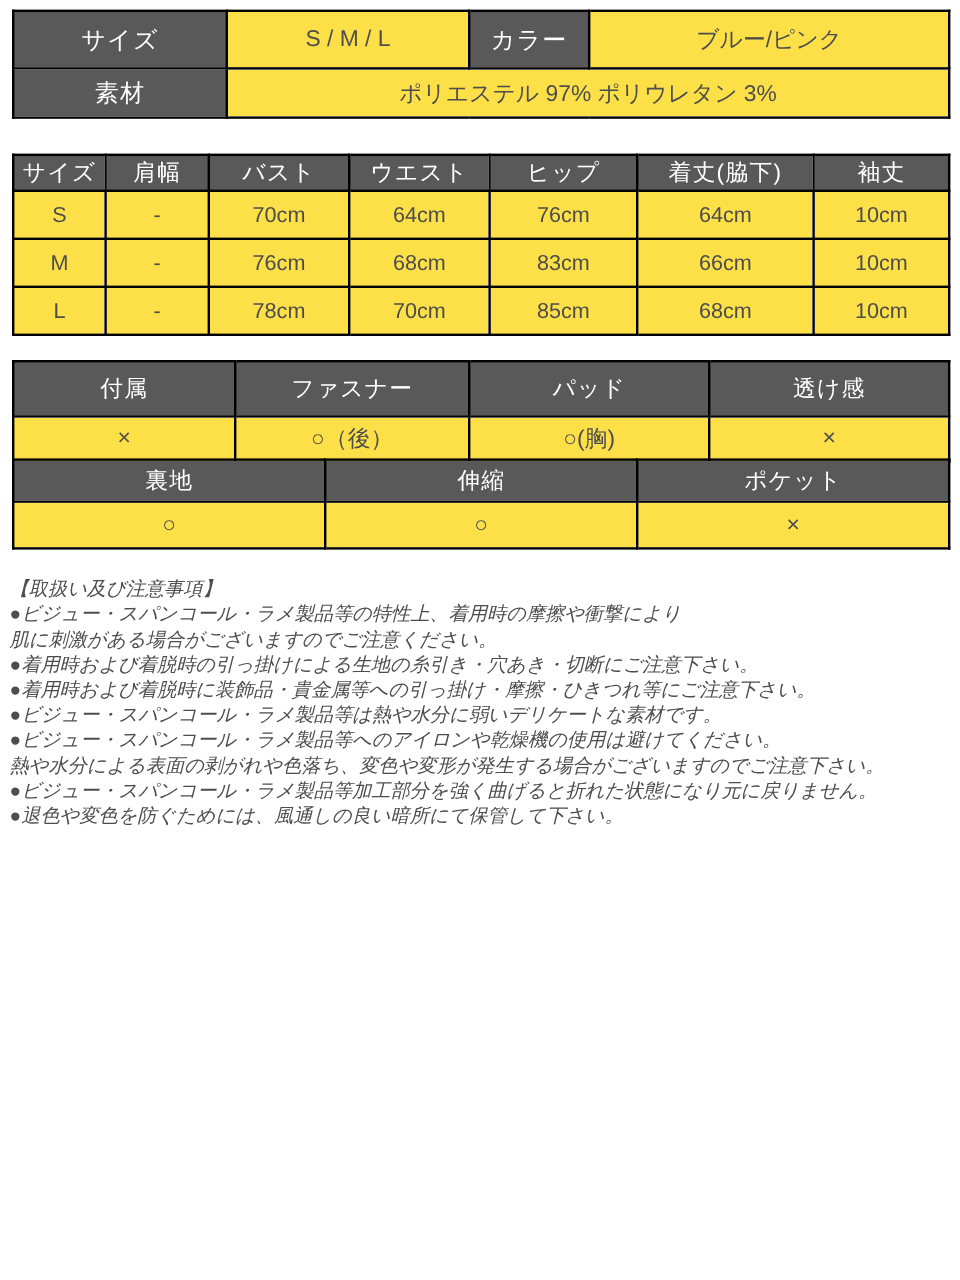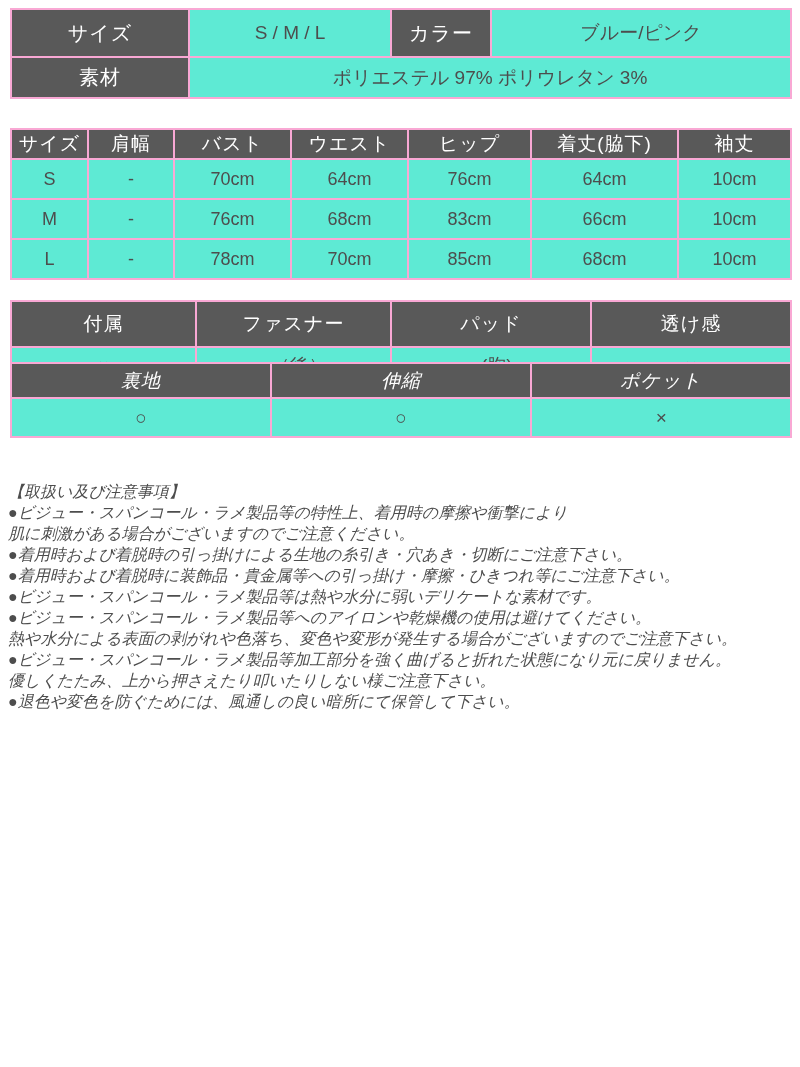--- a/index.html
+++ b/index.html
@@ -7,47 +7,47 @@
   body {
     width:800px; height:1067px; position:relative;
     font-family:"Liberation Sans","DejaVu Sans",sans-serif;
     background:#ffffff;
   }
   table {
     position:absolute; left:10px; width:780px;
     border-collapse:collapse; table-layout:fixed;
   }
   th,td {
-    border:2px solid #f9a8d4;
+    border:2px solid #000000;
     text-align:center; vertical-align:middle;
     overflow:hidden; white-space:nowrap;
   }
   th {
     background:#595959; color:#ffffff;
     font-weight:normal; letter-spacing:1px;
   }
-  td { color:#4d4d4d; background:#5eead4;margin-top:15px; }
+  td { color:#4d4d4d; background:#fde047;margin-top:15px; }
 
   
   #spec-table { top:8px; }
   #spec-table th { font-size:20px; }
   #spec-table td { font-size:19px; }
   #spec-table tr.r1 { height:48px; }
   #spec-table tr.r2 { height:41px; }
 
   
   #size-table { top:128px; }
   #size-table th { font-size:19px; }
   #size-table td { font-size:18px; }
   #size-table tr.hdr { height:30px; }
   #size-table tr.row { height:40px; }
 
   
   #features-a { top:300px; }
-  #features-b { top:362px;font-style:italic; }
+  #features-b { top:382px; }
   #features-a th, #features-b th { font-size:19px; }
   #features-a td, #features-b td { font-size:19px; }
   #features-a tr.hdr { height:46px; }
   #features-a tr.row { height:38px; }
   #features-b tr.hdr { height:35px; }
   #features-b tr.row { height:39px; }
 
   
   #care-notes {
     position:absolute; top:481px; left:8px; width:786px;
@@ -177,15 +177,14 @@
 <div id="care-notes">
   <div>【取扱い及び注意事項】</div>
   <div>●ビジュー・スパンコール・ラメ製品等の特性上、着用時の摩擦や衝撃により</div>
   <div>肌に刺激がある場合がございますのでご注意ください。</div>
   <div>●着用時および着脱時の引っ掛けによる生地の糸引き・穴あき・切断にご注意下さい。</div>
   <div>●着用時および着脱時に装飾品・貴金属等への引っ掛け・摩擦・ひきつれ等にご注意下さい。</div>
   <div>●ビジュー・スパンコール・ラメ製品等は熱や水分に弱いデリケートな素材です。</div>
   <div>●ビジュー・スパンコール・ラメ製品等へのアイロンや乾燥機の使用は避けてください。</div>
   <div>熱や水分による表面の剥がれや色落ち、変色や変形が発生する場合がございますのでご注意下さい。</div>
   <div>●ビジュー・スパンコール・ラメ製品等加工部分を強く曲げると折れた状態になり元に戻りません。</div>
-  <div>優しくたたみ、上から押さえたり叩いたりしない様ご注意下さい。</div>
   <div>●退色や変色を防ぐためには、風通しの良い暗所にて保管して下さい。</div>
 </div>
 
 </body></html>

